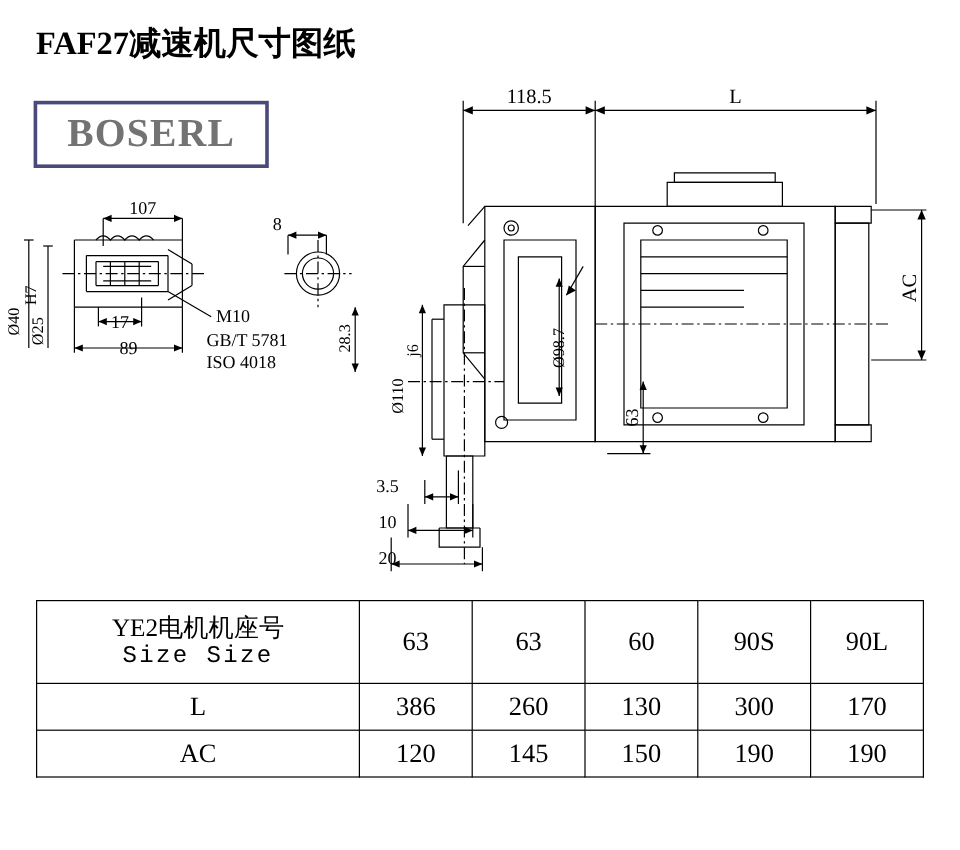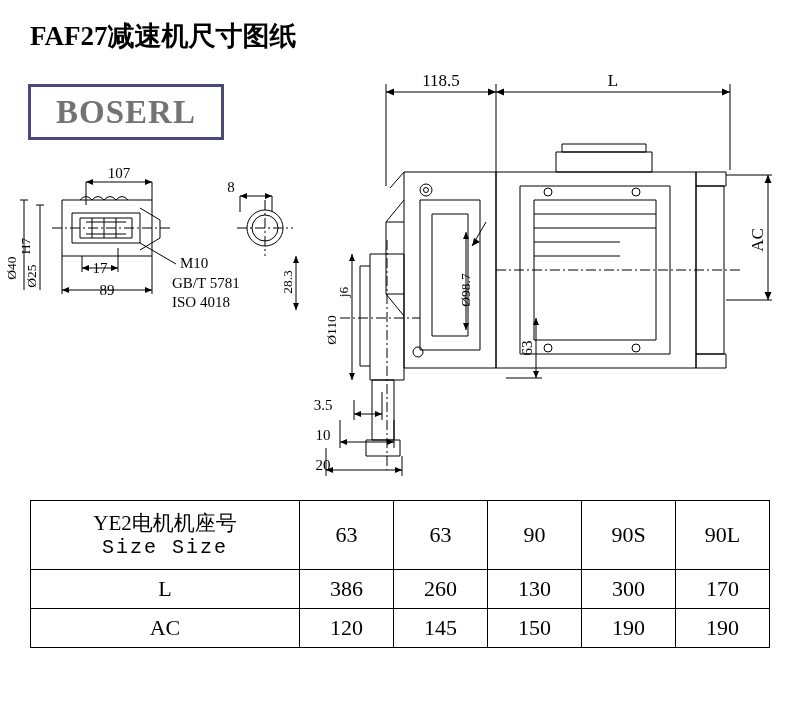--- a/index.html
+++ b/index.html
@@ -335,21 +335,21 @@
 
   <table id="spec-table">
     <tbody>
       <tr class="header-row">
         <td class="head-cell">
           <span class="cn">YE2电机机座号</span>
           <span class="en">Size Size</span>
         </td>
         <td>63</td>
         <td>63</td>
-        <td>90</td>
+        <td>60</td>
         <td>90S</td>
         <td>90L</td>
       </tr>
       <tr>
         <td class="label-cell">L</td>
         <td>386</td>
         <td>260</td>
         <td>130</td>
         <td>300</td>
         <td>170</td>

